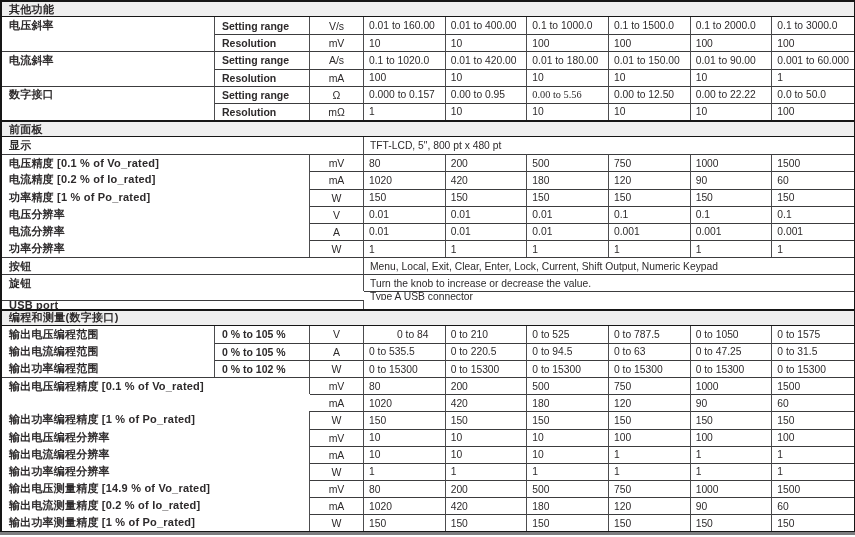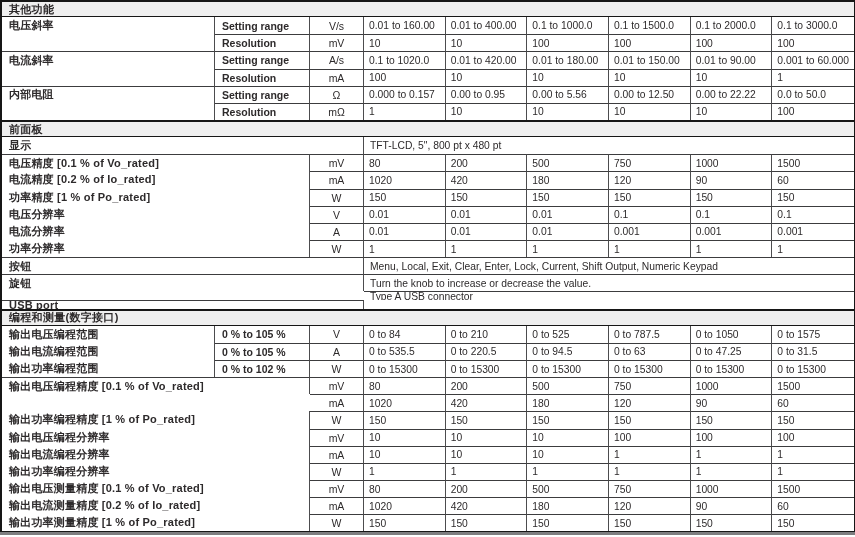--- a/index.html
+++ b/index.html
@@ -106,26 +106,26 @@
       <div class="cell sub br bt" style="grid-column: 2 / 3;">Resolution</div>
       <div class="cell unit br bt" style="grid-column: 3 / 4;">mA</div>
       <div class="cell val br bt" style="grid-column: 4 / 5;">100</div>
       <div class="cell val br bt" style="grid-column: 5 / 6;">10</div>
       <div class="cell val br bt" style="grid-column: 6 / 7;">10</div>
       <div class="cell val br bt" style="grid-column: 7 / 8;">10</div>
       <div class="cell val br bt" style="grid-column: 8 / 9;">10</div>
       <div class="cell val bt" style="grid-column: 9 / 10;">1</div>
     </div>
     <div class="row">
-      <div class="cell label br bt" style="grid-column: 1 / 2;">内部电阻</div>
+      <div class="cell label br bt" style="grid-column: 1 / 2;">数字接口</div>
       <div class="cell sub br bt" style="grid-column: 2 / 3;">Setting range</div>
       <div class="cell unit br bt" style="grid-column: 3 / 4;">Ω</div>
       <div class="cell val br bt" style="grid-column: 4 / 5;">0.000 to 0.157</div>
       <div class="cell val br bt" style="grid-column: 5 / 6;">0.00 to 0.95</div>
-      <div class="cell val br bt" style="grid-column: 6 / 7;">0.00 to 5.56</div>
+      <div class="cell val br bt" style="grid-column: 6 / 7; font-family: Liberation Serif, serif;">0.00 to 5.56</div>
       <div class="cell val br bt" style="grid-column: 7 / 8;">0.00 to 12.50</div>
       <div class="cell val br bt" style="grid-column: 8 / 9;">0.00 to 22.22</div>
       <div class="cell val bt" style="grid-column: 9 / 10;">0.0 to 50.0</div>
     </div>
     <div class="row">
       <div class="cell label br" style="grid-column: 1 / 2;"></div>
       <div class="cell sub br bt" style="grid-column: 2 / 3;">Resolution</div>
       <div class="cell unit br bt" style="grid-column: 3 / 4;">mΩ</div>
       <div class="cell val br bt" style="grid-column: 4 / 5;">1</div>
       <div class="cell val br bt" style="grid-column: 5 / 6;">10</div>
@@ -209,21 +209,21 @@
     </div>
     <div class="row">
       <div class="cell wide bt" style="grid-column: 4 / 10;">Type A USB connector</div>
       <div class="cell label br bt" style="grid-column: 1 / 4;">USB port</div>
     </div>
     <div class="section-row">编程和测量(数字接口)</div>
     <div class="row">
       <div class="cell label br" style="grid-column: 1 / 2;">输出电压编程范围</div>
       <div class="cell sub br" style="grid-column: 2 / 3;">0 % to 105 %</div>
       <div class="cell unit br" style="grid-column: 3 / 4;">V</div>
-      <div class="cell val br" style="grid-column: 4 / 5;">0 to 84</div>
+      <div class="cell val br" style="grid-column: 4 / 5; margin-left: 28px;">0 to 84</div>
       <div class="cell val br" style="grid-column: 5 / 6;">0 to 210</div>
       <div class="cell val br" style="grid-column: 6 / 7;">0 to 525</div>
       <div class="cell val br" style="grid-column: 7 / 8;">0 to 787.5</div>
       <div class="cell val br" style="grid-column: 8 / 9;">0 to 1050</div>
       <div class="cell val" style="grid-column: 9 / 10;">0 to 1575</div>
     </div>
     <div class="row">
       <div class="cell label br" style="grid-column: 1 / 2;">输出电流编程范围</div>
       <div class="cell sub br bt" style="grid-column: 2 / 3;">0 % to 105 %</div>
       <div class="cell unit br bt" style="grid-column: 3 / 4;">A</div>
@@ -298,21 +298,21 @@
       <div class="cell label br" style="grid-column: 1 / 3;">输出功率编程分辨率</div>
       <div class="cell unit br bt" style="grid-column: 3 / 4;">W</div>
       <div class="cell val br bt" style="grid-column: 4 / 5;">1</div>
       <div class="cell val br bt" style="grid-column: 5 / 6;">1</div>
       <div class="cell val br bt" style="grid-column: 6 / 7;">1</div>
       <div class="cell val br bt" style="grid-column: 7 / 8;">1</div>
       <div class="cell val br bt" style="grid-column: 8 / 9;">1</div>
       <div class="cell val bt" style="grid-column: 9 / 10;">1</div>
     </div>
     <div class="row">
-      <div class="cell label br" style="grid-column: 1 / 3;">输出电压测量精度 [0.1 % of Vo_rated]</div>
+      <div class="cell label br" style="grid-column: 1 / 3;">输出电压测量精度 [14.9 % of Vo_rated]</div>
       <div class="cell unit br bt" style="grid-column: 3 / 4;">mV</div>
       <div class="cell val br bt" style="grid-column: 4 / 5;">80</div>
       <div class="cell val br bt" style="grid-column: 5 / 6;">200</div>
       <div class="cell val br bt" style="grid-column: 6 / 7;">500</div>
       <div class="cell val br bt" style="grid-column: 7 / 8;">750</div>
       <div class="cell val br bt" style="grid-column: 8 / 9;">1000</div>
       <div class="cell val bt" style="grid-column: 9 / 10;">1500</div>
     </div>
     <div class="row">
       <div class="cell label br" style="grid-column: 1 / 3;">输出电流测量精度 [0.2 % of Io_rated]</div>

